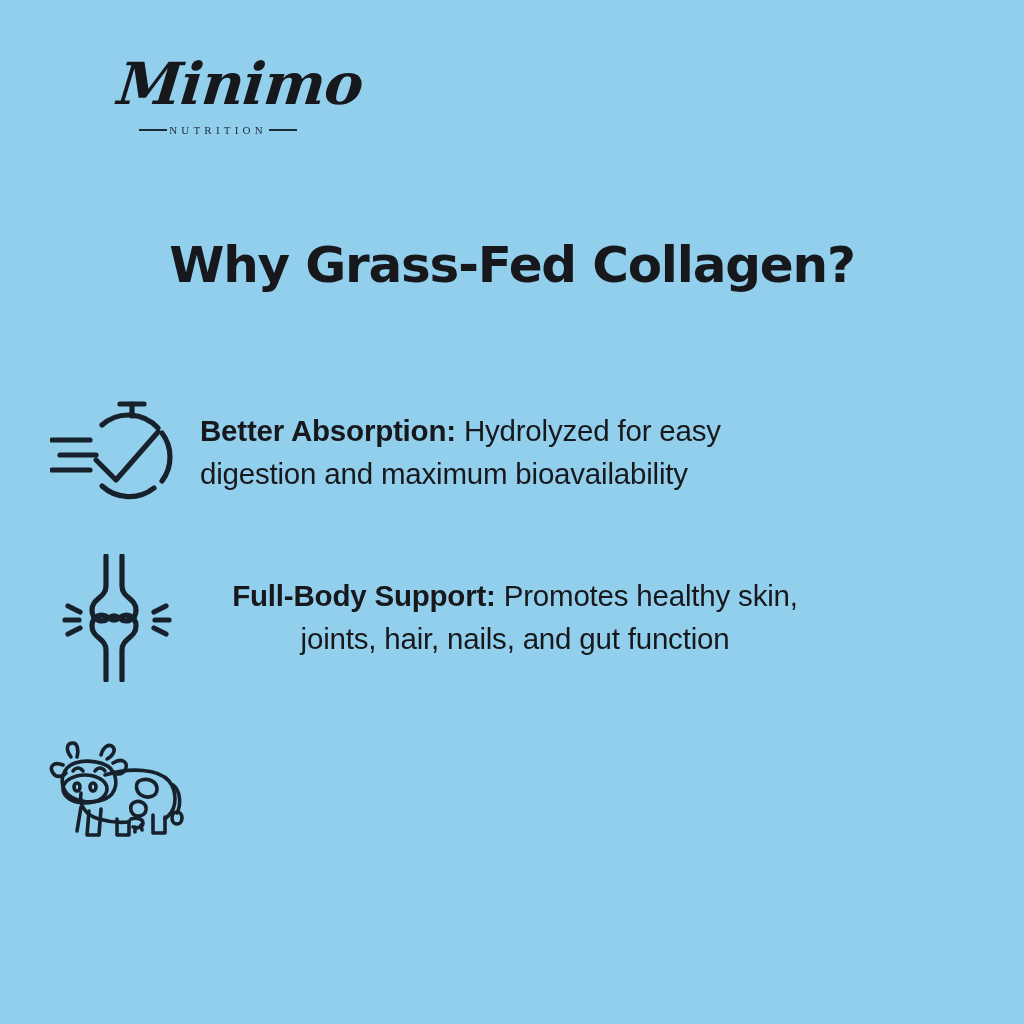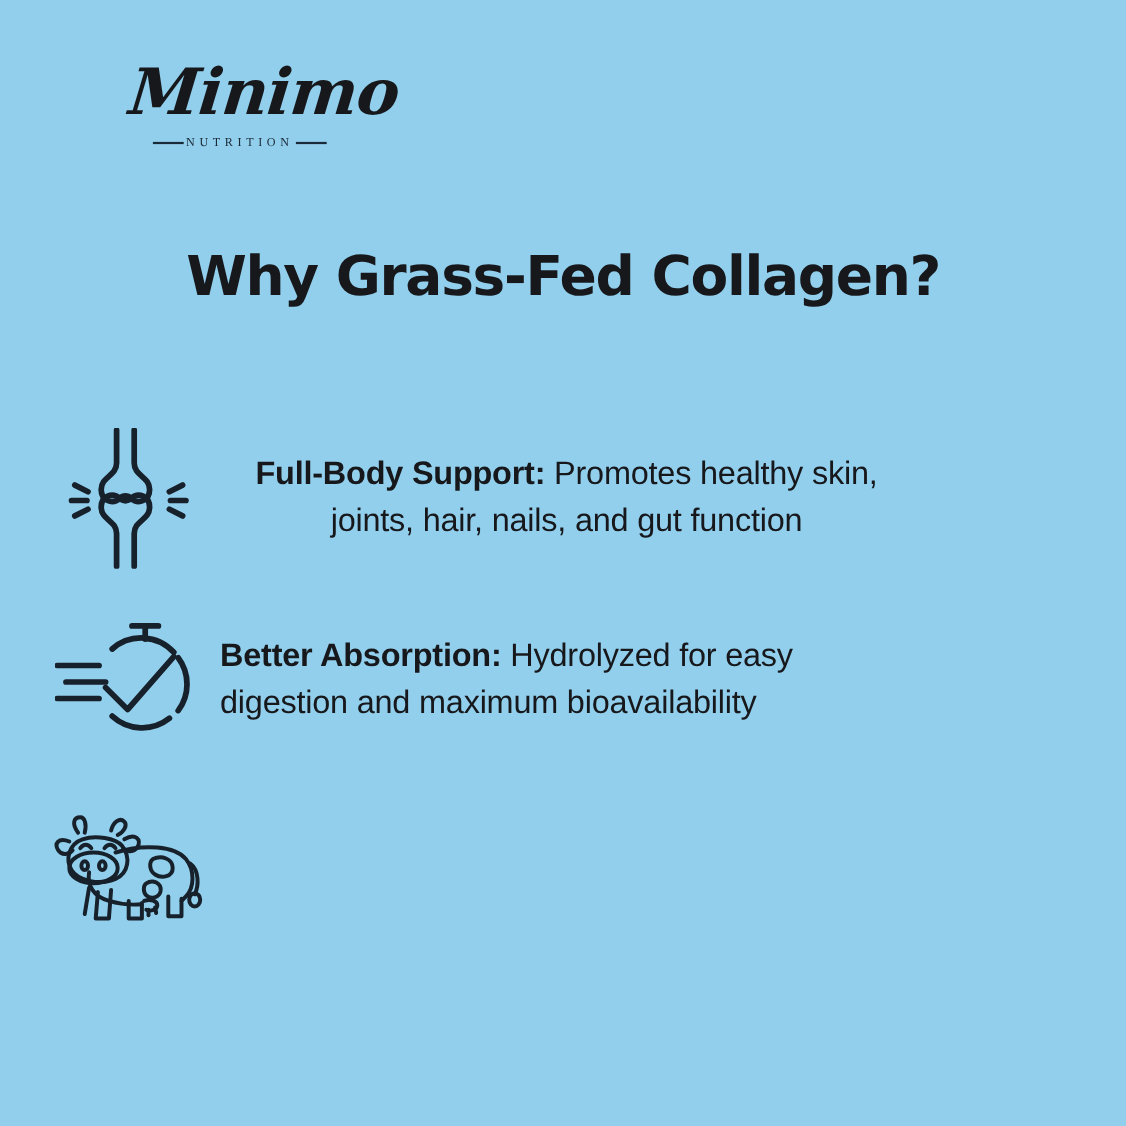--- a/index.html
+++ b/index.html
@@ -61,21 +61,21 @@
     font-size: 11px;
     letter-spacing: 4.2px;
     color: #1b2a38;
     white-space: nowrap;
   }
 
   
   .headline {
     position: absolute;
     left: 0;
-    top: 222px;
+    top: 236px;
     width: 1024px;
     text-align: center;
     font-family: "DejaVu Sans", sans-serif;
     font-weight: 700;
     font-size: 50px;
     letter-spacing: -1.2px;
     color: #17181C;
     white-space: nowrap;
   }
 
@@ -132,20 +132,43 @@
       <span class="logo-rule"></span>
       <span class="logo-subtext">NUTRITION</span>
       <span class="logo-rule"></span>
     </div>
   </div>
 
   <div class="headline">Why Grass-Fed Collagen?</div>
 
   <div class="benefits">
 
+    <div class="benefit-row benefit-row-1">
+      <div class="benefit-icon">
+        <svg width="134" height="110" viewBox="0 0 134 110" fill="none" stroke="#17212B" stroke-width="5.2" stroke-linecap="round" stroke-linejoin="round">
+
+          <line x1="2" y1="42" x2="40" y2="42"></line>
+          <line x1="10" y1="57" x2="46" y2="57"></line>
+          <line x1="2" y1="72" x2="40" y2="72"></line>
+
+          <path d="M 52 27 A 40 40 0 0 1 108 30"></path>
+          <path d="M 112 35 A 40 40 0 0 1 112 83"></path>
+          <path d="M 104 90 A 40 40 0 0 1 52 88"></path>
+
+          <line x1="82" y1="6" x2="82" y2="18"></line>
+          <line x1="70" y1="6" x2="94" y2="6"></line>
+
+          <path d="M 46 62 L 66 82 L 108 34"></path>
+        </svg>
+      </div>
+      <div class="benefit-text">
+        <span class="benefit-label">Better Absorption:</span><span class="benefit-desc"> Hydrolyzed for easy digestion and maximum bioavailability</span>
+      </div>
+    </div>
+
     <div class="benefit-row benefit-row-2">
       <div class="benefit-icon">
         <svg width="110" height="128" viewBox="0 0 110 128" fill="none" stroke="#17212B" stroke-width="5.2" stroke-linecap="round" stroke-linejoin="round">
 
           <path d="M 44 2 L 44 32
                    C 44 44 30 44 30 56
                    C 30 66 40 70 47 64
                    C 50 61 54 61 57 64
                    C 64 70 74 66 74 56
                    C 74 44 60 44 60 32
@@ -166,43 +189,20 @@
           <line x1="104" y1="52" x2="92" y2="58"></line>
           <line x1="107" y1="66" x2="93" y2="66"></line>
           <line x1="104" y1="80" x2="92" y2="74"></line>
         </svg>
       </div>
       <div class="benefit-text">
         <span class="benefit-label">Full-Body Support:</span><span class="benefit-desc"> Promotes healthy skin, joints, hair, nails, and gut function</span>
       </div>
     </div>
 
-    <div class="benefit-row benefit-row-1">
-      <div class="benefit-icon">
-        <svg width="134" height="110" viewBox="0 0 134 110" fill="none" stroke="#17212B" stroke-width="5.2" stroke-linecap="round" stroke-linejoin="round">
-
-          <line x1="2" y1="42" x2="40" y2="42"></line>
-          <line x1="10" y1="57" x2="46" y2="57"></line>
-          <line x1="2" y1="72" x2="40" y2="72"></line>
-
-          <path d="M 52 27 A 40 40 0 0 1 108 30"></path>
-          <path d="M 112 35 A 40 40 0 0 1 112 83"></path>
-          <path d="M 104 90 A 40 40 0 0 1 52 88"></path>
-
-          <line x1="82" y1="6" x2="82" y2="18"></line>
-          <line x1="70" y1="6" x2="94" y2="6"></line>
-
-          <path d="M 46 62 L 66 82 L 108 34"></path>
-        </svg>
-      </div>
-      <div class="benefit-text">
-        <span class="benefit-label">Better Absorption:</span><span class="benefit-desc"> Hydrolyzed for easy digestion and maximum bioavailability</span>
-      </div>
-    </div>
-
     <div class="benefit-row benefit-row-3">
       <div class="benefit-icon">
         <svg width="140" height="120" viewBox="0 0 140 120" fill="none" stroke="#17212B" stroke-width="3.6" stroke-linecap="round" stroke-linejoin="round">
 
           <path d="M 58 52 C 84 44 112 46 122 58
                    C 130 68 130 84 122 92
                    L 118 96"></path>
 
           <path d="M 118 94 L 118 110 L 106 110 L 106 92"></path>
           <path d="M 82 98 L 82 112 L 70 112 L 70 96"></path>

